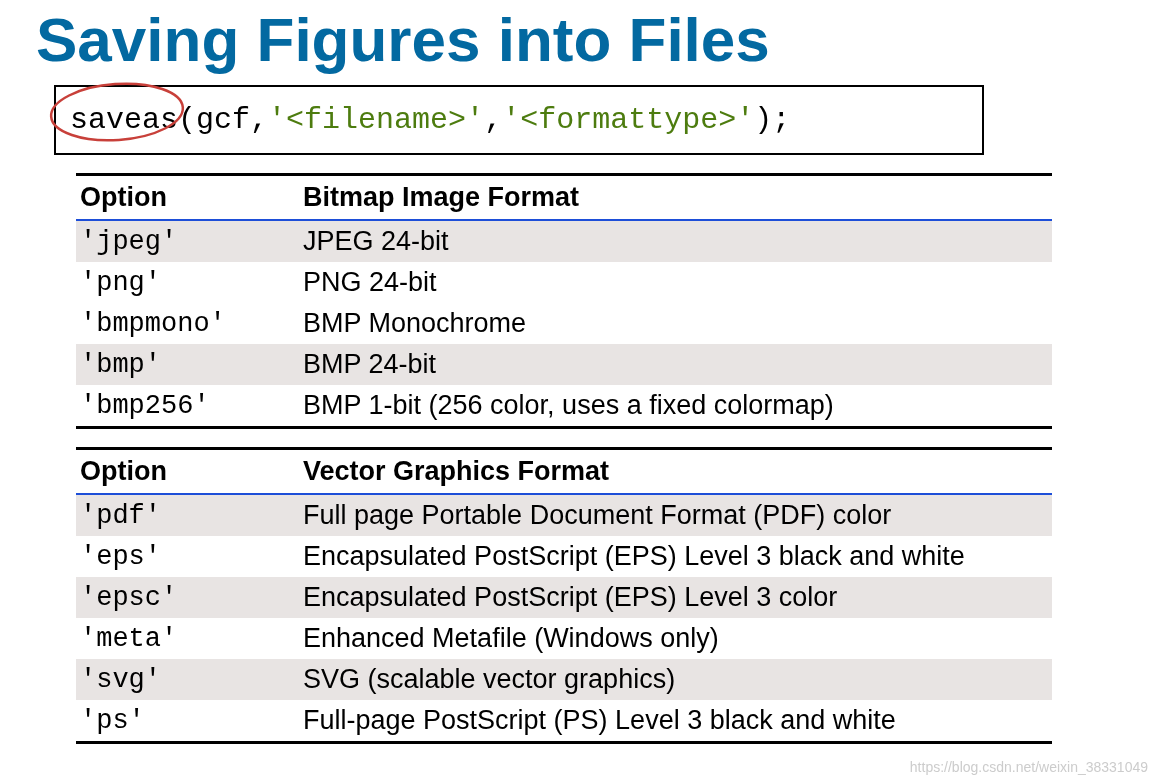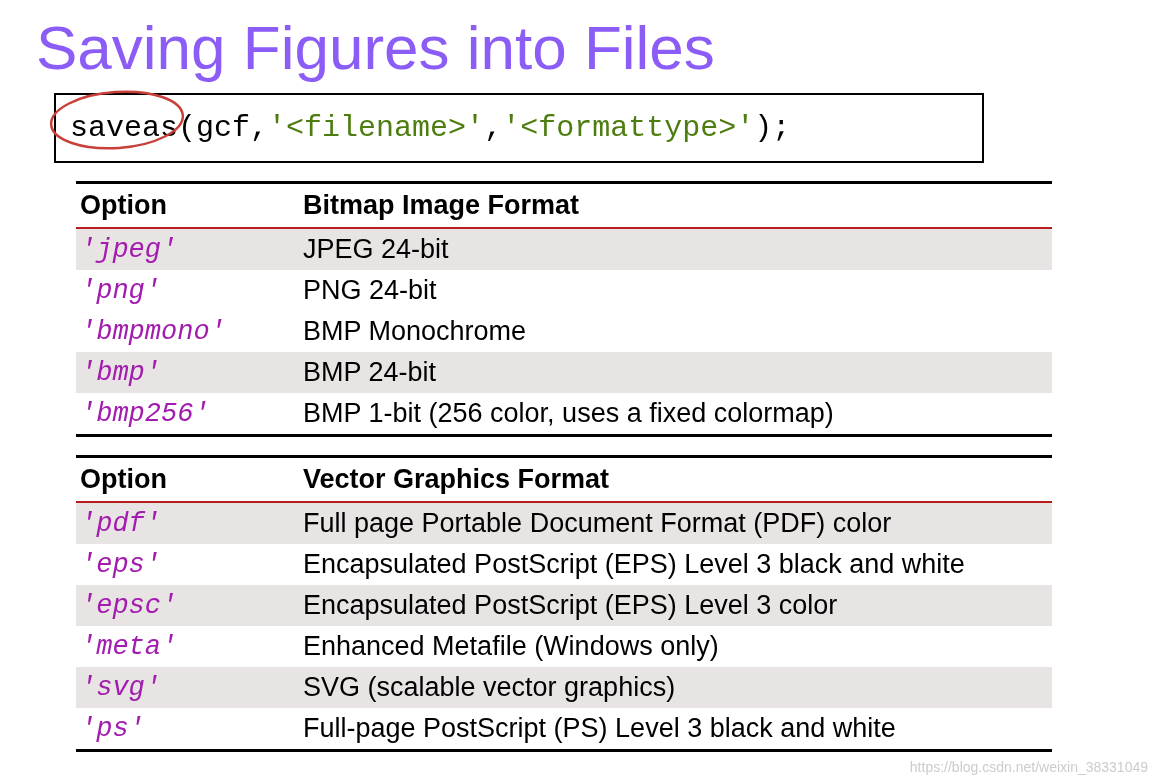--- a/index.html
+++ b/index.html
@@ -9,24 +9,24 @@
     }
     body {
       width: 1158px;
       height: 781px;
       background: #ffffff;
       font-family: Arial, Helvetica, sans-serif;
       overflow: hidden;
       position: relative;
     }
     .title {
-      color: #8b5cf6;
+      color: #0369a1;
       font-size: 62px;
-      font-weight: 400;
-      padding: 12px 0 10px 36px;
+      font-weight: 700;
+      padding: 4px 0 10px 36px;
       font-family: Arial, Helvetica, sans-serif;
     }
     .code-box {
       margin-left: 54px;
       width: 930px;
       border: 2px solid #000;
       padding: 16px 14px 16px 14px;
       font-family: "Courier New", monospace;
       font-size: 30px;
       position: relative;
@@ -45,21 +45,21 @@
     }
     .tables {
       padding-left: 76px;
     }
     table {
       border-collapse: collapse;
       width: 976px;
     }
     thead {
       border-top: 3px solid #000;
-      border-bottom: 2px solid #b91c1c;
+      border-bottom: 2px solid #1d4ed8;
     }
     thead th {
       text-align: left;
       font-weight: bold;
       font-size: 27px;
       padding: 6px 4px;
       color: #000;
     }
     tbody {
       border-bottom: 3px solid #000;
@@ -67,23 +67,22 @@
     tbody tr.shaded {
       background: #e8e4e3;
     }
     tbody td {
       padding: 5px 4px 5px 4px;
       font-size: 27px;
       vertical-align: middle;
     }
     .opt-cell {
       font-family: "Courier New", monospace;
-      color: #a21caf;
+      color: #000000;
       width: 223px;
-      font-style: italic;
     }
     .desc-cell {
       color: #000;
     }
     .table-gap {
       height: 18px;
     }
     .watermark {
       position: absolute;
       bottom: 6px;

